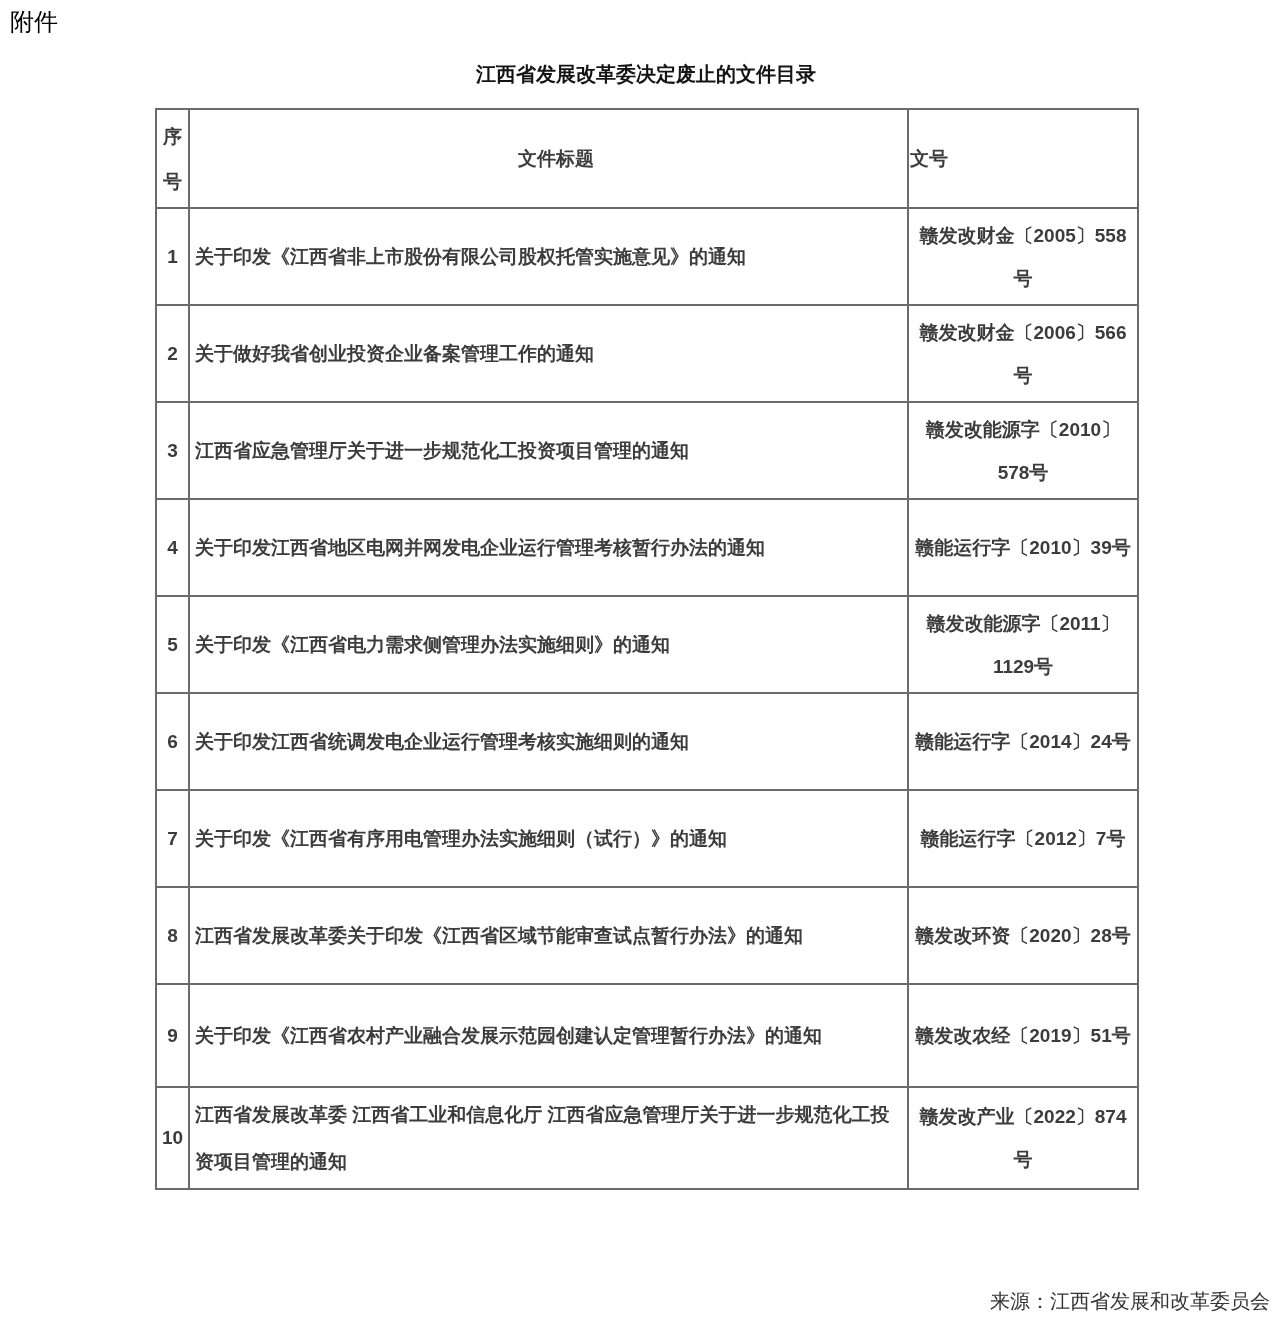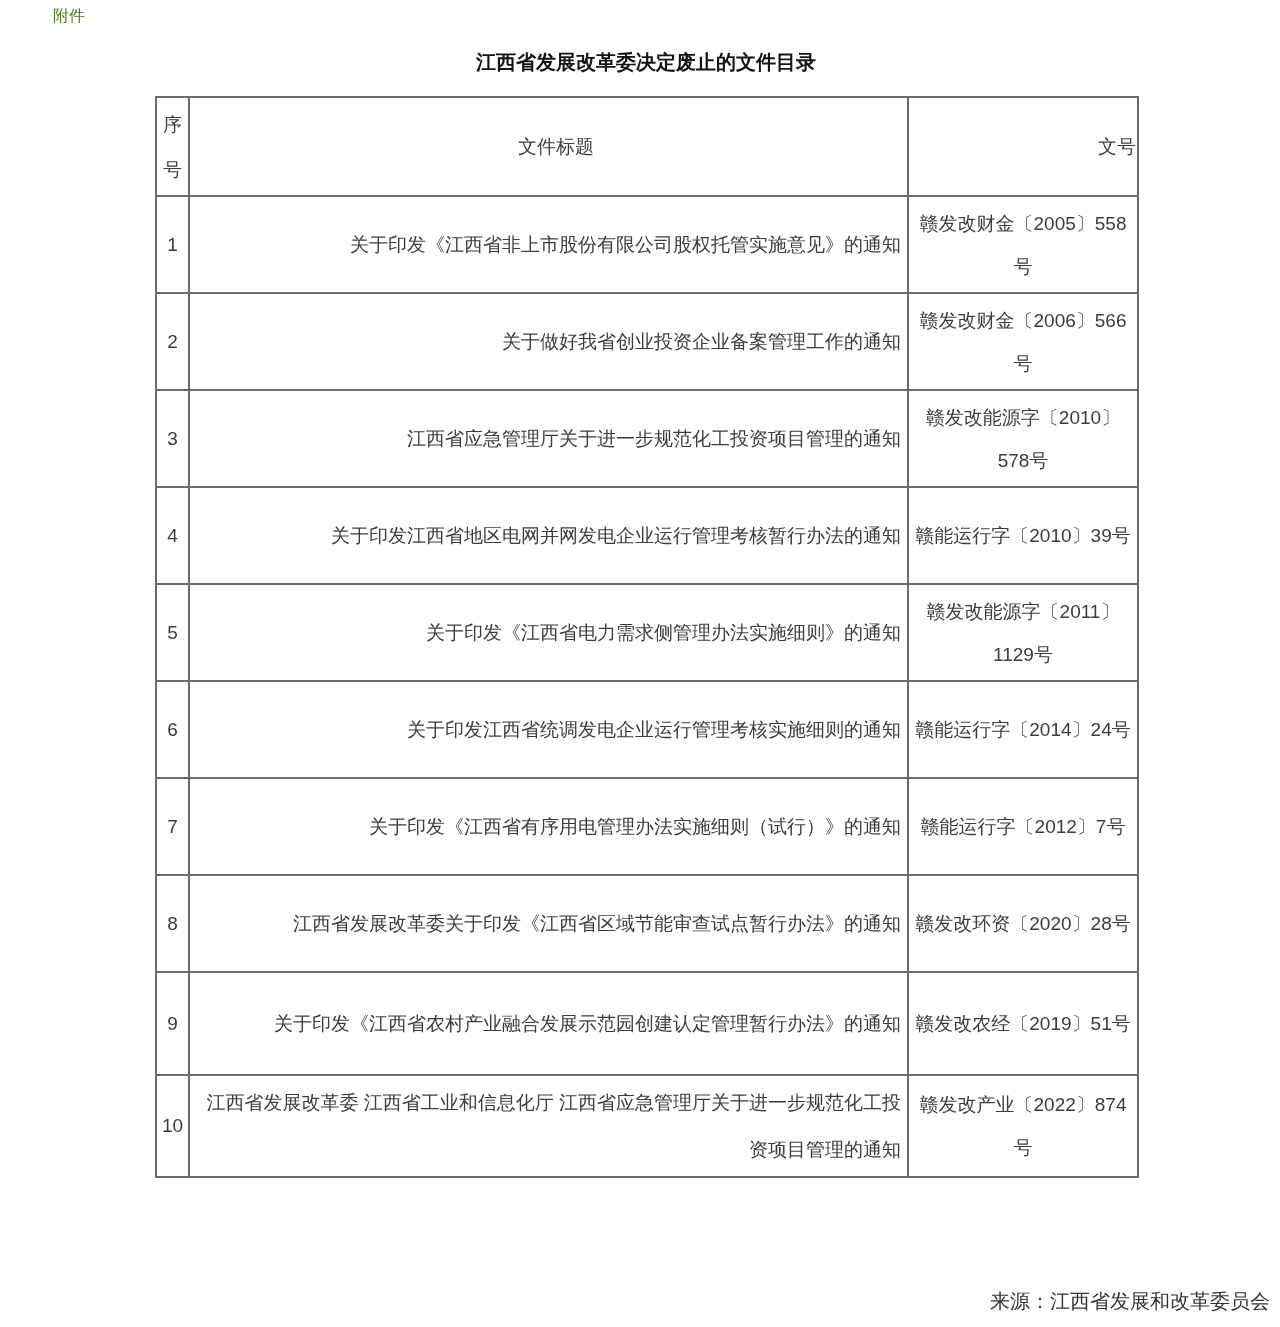--- a/index.html
+++ b/index.html
@@ -9,27 +9,26 @@
     width: 1280px;
     height: 1327px;
     font-family: "Liberation Sans", "DejaVu Sans", sans-serif;
     color: #3c3c3c;
     position: relative;
   }
   .attachment-label {
     position: absolute;
     top: 6px;
     left: 10px;
-    font-size: 16px;
-    color: #4d7c0f;
-    margin-left: 43px;
+    font-size: 24px;
+    color: #000000;
   }
   .doc-wrap {
     position: absolute;
-    top: 48px;
+    top: 60px;
     left: 155px;
     width: 982px;
   }
   .doc-title {
     text-align: center;
     font-size: 20px;
     font-weight: bold;
     color: #141414;
     line-height: 28px;
     margin: 0 0 20px 0;
@@ -39,34 +38,34 @@
     table-layout: fixed;
     width: 982px;
   }
   table.catalog col.c-idx   { width: 33px; }
   table.catalog col.c-title { width: 719px; }
   table.catalog col.c-num   { width: 230px; }
   table.catalog th,
   table.catalog td {
     border: 2px solid #6b6b6b;
     font-size: 19px;
-    font-weight: normal;
+    font-weight: bold;
     vertical-align: middle;
     overflow: hidden;
   }
   table.catalog thead tr { height: 99px; }
   table.catalog tbody tr { height: 97px; }
   table.catalog tbody tr:nth-child(9)  { height: 103px; }
   table.catalog tbody tr:nth-child(10) { height: 102px; }
   table.catalog tbody tr:nth-child(11) { height: 95px; }
   th.h-idx   { text-align: center; line-height: 45px; padding: 0; }
   th.h-title { text-align: center; padding-left: 16px; }
-  th.h-num   { text-align: right; }
+  th.h-num   { text-align: left; }
   td.idx { text-align: center; padding: 0; }
-  td.t   { text-align: right; padding: 0 6px 0 5px; line-height: 47px; }
+  td.t   { text-align: left; padding: 0 6px 0 5px; line-height: 47px; }
   td.n   { text-align: center; padding: 0 2px; line-height: 43px; }
   .source-line {
     position: absolute;
     top: 1288px;
     right: 10px;
     font-size: 20px;
     color: #333333;
     margin-left: 25px;
   }
 </style>

